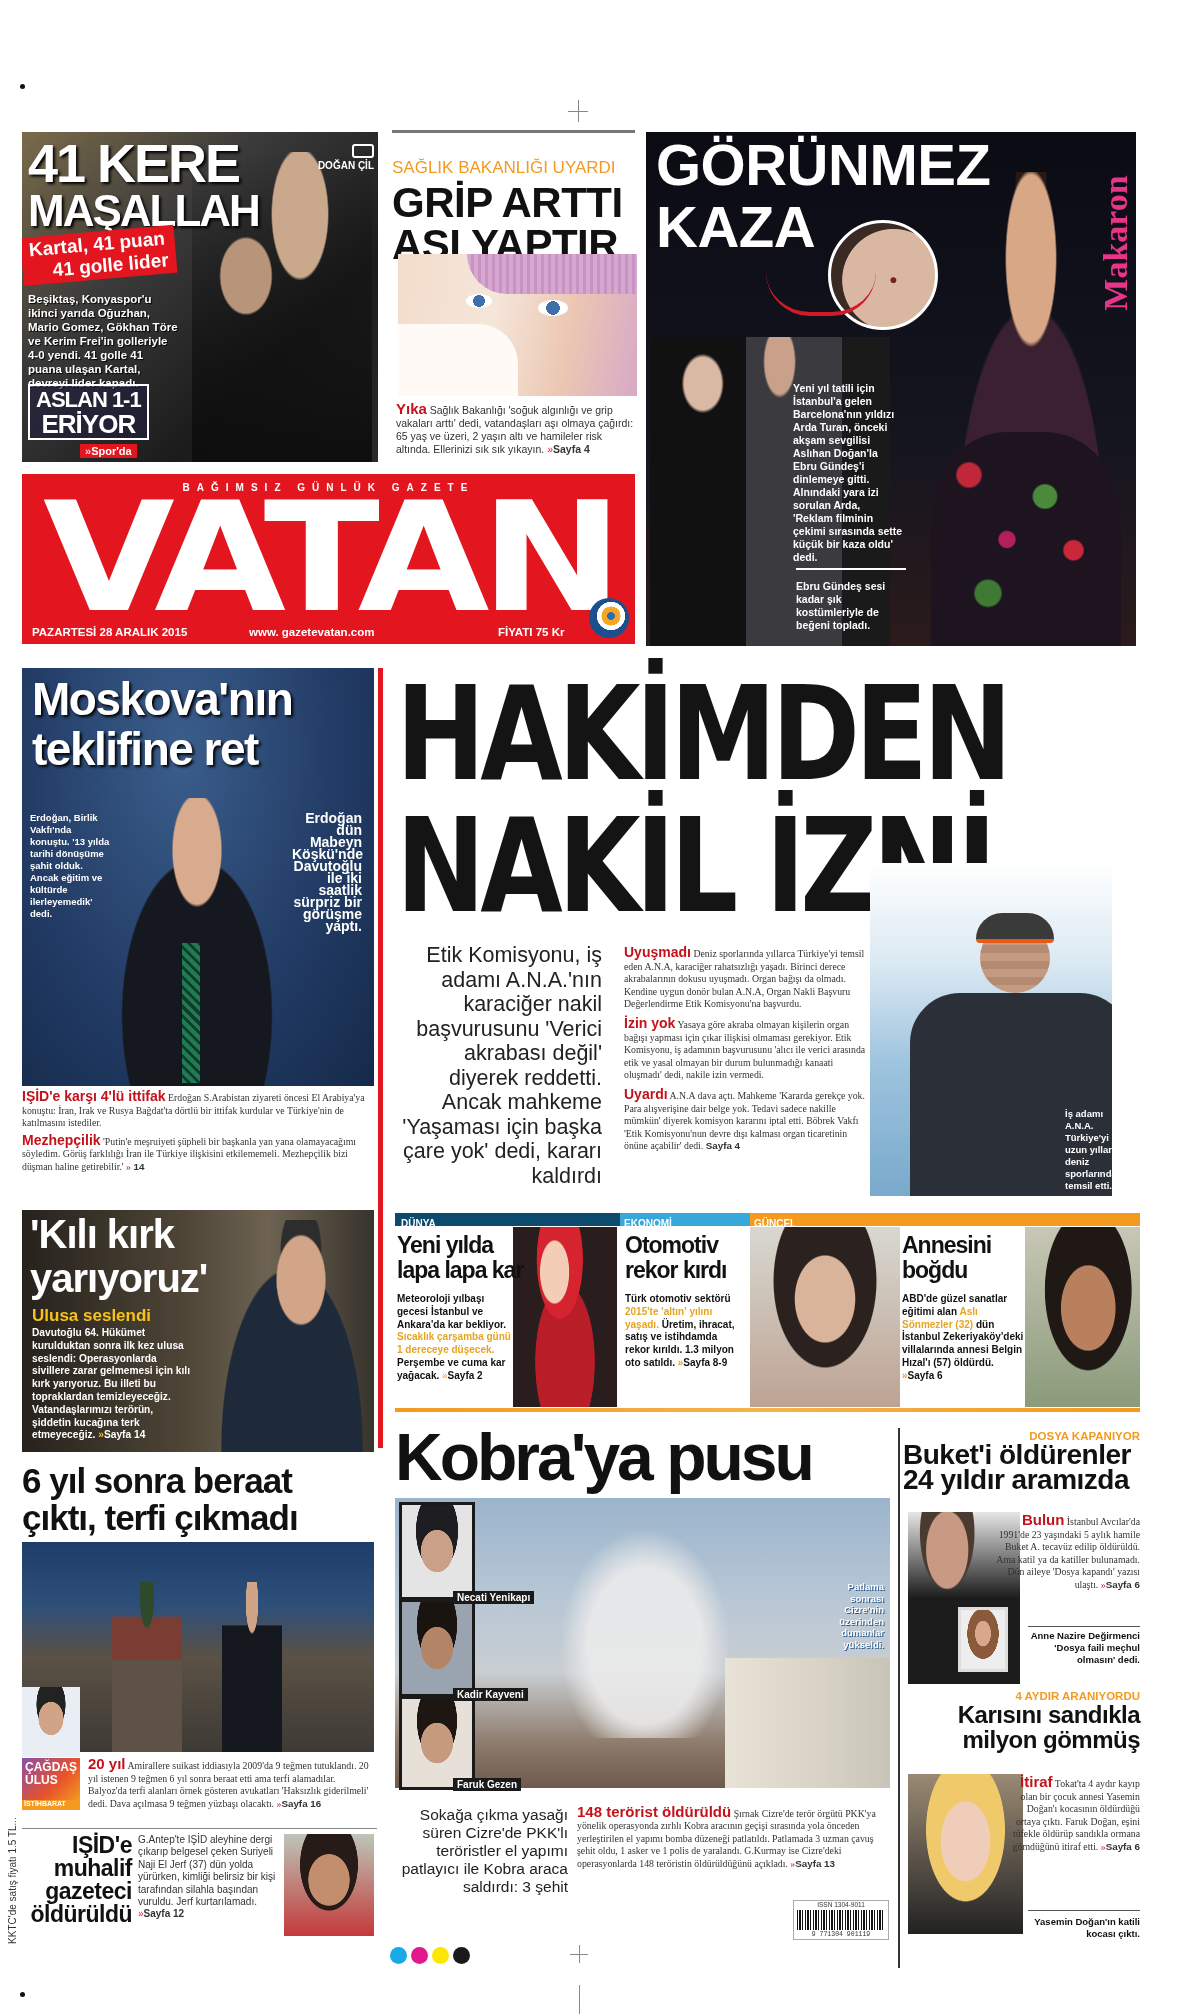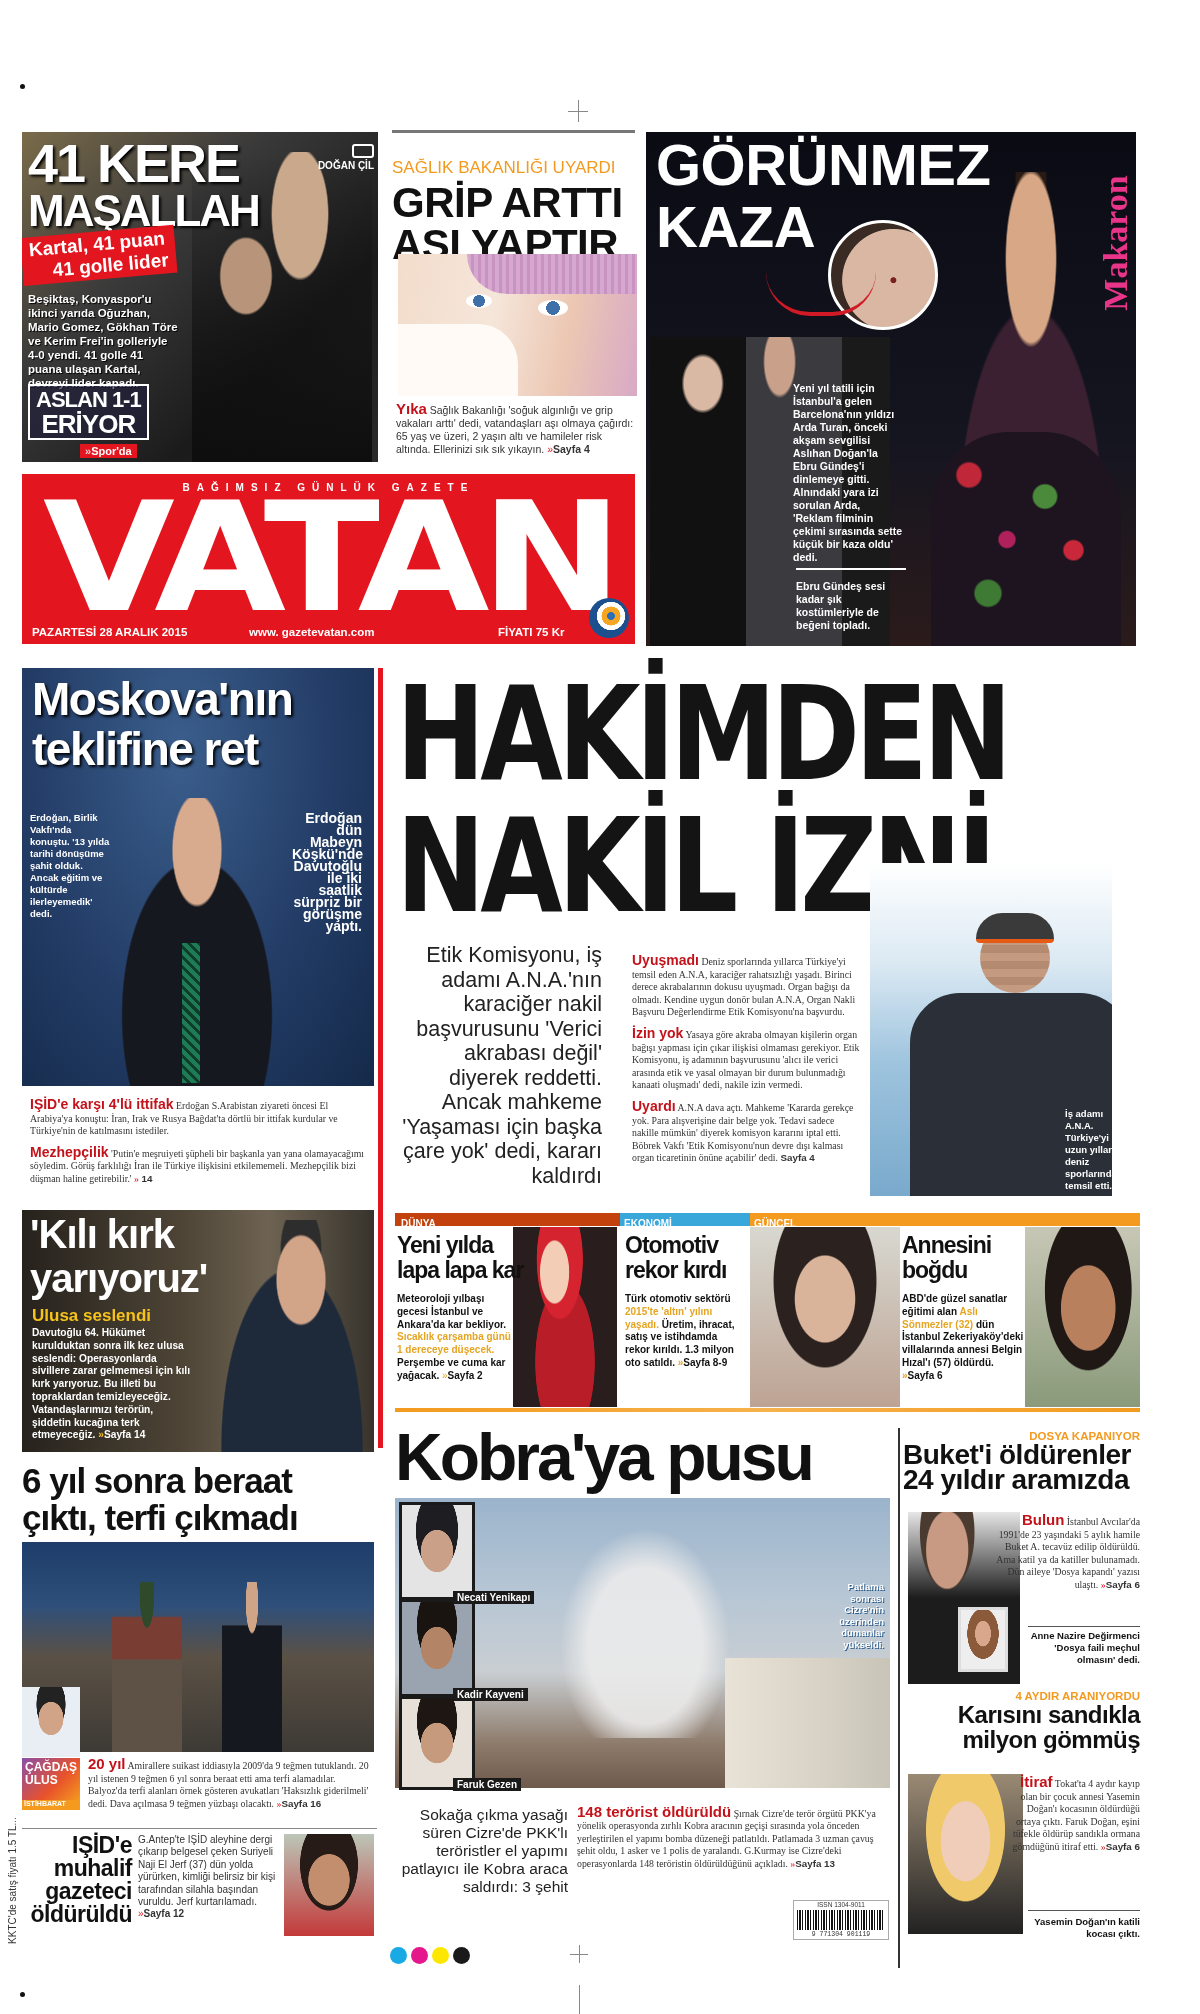--- a/index.html
+++ b/index.html
@@ -6,21 +6,21 @@
 body{width:1200px;height:2014px;background:#fff;position:relative;font-family:"Liberation Sans",sans-serif;color:#111;overflow:hidden}
 .abs{position:absolute}
 .cond{font-family:"Liberation Sans",sans-serif;font-weight:700;letter-spacing:-1px}
 .serif{font-family:"Liberation Serif",serif}
 .reg{position:absolute;width:1px;background:#888}
 .regh{position:absolute;height:1px;background:#888}
 
 .ph{position:absolute;overflow:hidden}
 .sayfa{font-weight:700;white-space:nowrap}
 .arr{color:#e3161f;font-weight:400}
-p{margin:8px}
+p{margin:0}
 </style>
 </head>
 <body>
 
 <div class="abs" style="left:20px;top:84px;width:5px;height:5px;border-radius:50%;background:#111"></div>
 <div class="reg" style="left:578px;top:100px;height:22px"></div>
 <div class="regh" style="left:568px;top:111px;width:20px"></div>
 
 <div class="ph" style="left:22px;top:132px;width:356px;height:330px;background:linear-gradient(135deg,#7a6b4a 0%,#3a3a3a 35%,#1b1b1b 70%,#2a2a2a 100%)">
   <div class="abs" style="left:170px;top:20px;width:180px;height:310px;background:radial-gradient(ellipse at 60% 20%,#c9a88c 0 18%,transparent 19%),radial-gradient(ellipse at 30% 40%,#b8957a 0 14%,transparent 15%),linear-gradient(180deg,transparent,#0e0e0e)"></div>
@@ -132,21 +132,21 @@
     <div>'Kılı kırk</div>
     <div>yarıyoruz'</div>
   </div>
   <div class="abs" style="left:10px;top:96px;color:#f6c21b;font-size:17px;font-weight:700">Ulusa seslendi</div>
   <div class="abs" style="left:10px;top:117px;width:158px;color:#fff;font-size:10.2px;line-height:12.8px;font-weight:700">
     <span>Davutoğlu 64. Hükümet kurulduktan sonra ilk kez ulusa seslendi: Operasyonlarda sivillere zarar gelmemesi için kılı kırk yarıyoruz. Bu illeti bu topraklardan temizleyeceğiz. Vatandaşlarımızı terörün, şiddetin kucağına terk etmeyeceğiz.</span> <span style="color:#f6c21b">»</span><span>Sayfa 14</span>
   </div>
 </div>
 
 <div class="abs" style="left:395px;top:1213px;width:745px;height:200px">
-  <div class="abs" style="left:0;top:0;width:225px;height:13px;background:#c2410c"><span style="color:#fff;font-size:10px;font-weight:700;padding-left:6px">DÜNYA</span></div>
+  <div class="abs" style="left:0;top:0;width:225px;height:13px;background:#0c4a6e"><span style="color:#fff;font-size:10px;font-weight:700;padding-left:6px">DÜNYA</span></div>
   <div class="abs" style="left:225px;top:0;width:130px;height:13px;background:#3aa7db"><span style="color:#fff;font-size:10px;font-weight:700;padding-left:4px">EKONOMİ</span></div>
   <div class="abs" style="left:355px;top:0;width:390px;height:13px;background:#f39a1f"><span style="color:#fff;font-size:10px;font-weight:700;padding-left:4px">GÜNCEL</span></div>
 
   <div class="abs" style="left:0;top:14px;width:222px;height:159px">
     <div class="ph" style="left:118px;top:0;width:104px;height:180px;background:radial-gradient(ellipse at 40% 25%,#f3cdb6 0 16%,transparent 17%),radial-gradient(ellipse at 45% 18%,#d5232f 0 28%,transparent 29%),radial-gradient(ellipse at 50% 75%,#b81d28 0 40%,#2a1d1d 41%)"></div>
     <div class="abs" style="left:2px;top:6px;font-size:23px;line-height:25px;font-weight:700;letter-spacing:-1px">
         <div>Yeni yılda</div>
         <div>lapa lapa kar</div>
       </div>
     <div class="abs" style="left:2px;top:66px;width:118px;font-size:10px;line-height:12.8px;font-weight:700"><span>Meteoroloji yılbaşı gecesi İstanbul ve Ankara'da kar bekliyor. </span><span style="color:#e5a422">Sıcaklık çarşamba günü 1 dereceye düşecek.</span><span> Perşembe ve cuma kar yağacak.</span> <span class="arr" style="color:#e5a422">»</span><span>Sayfa 2</span></div>

